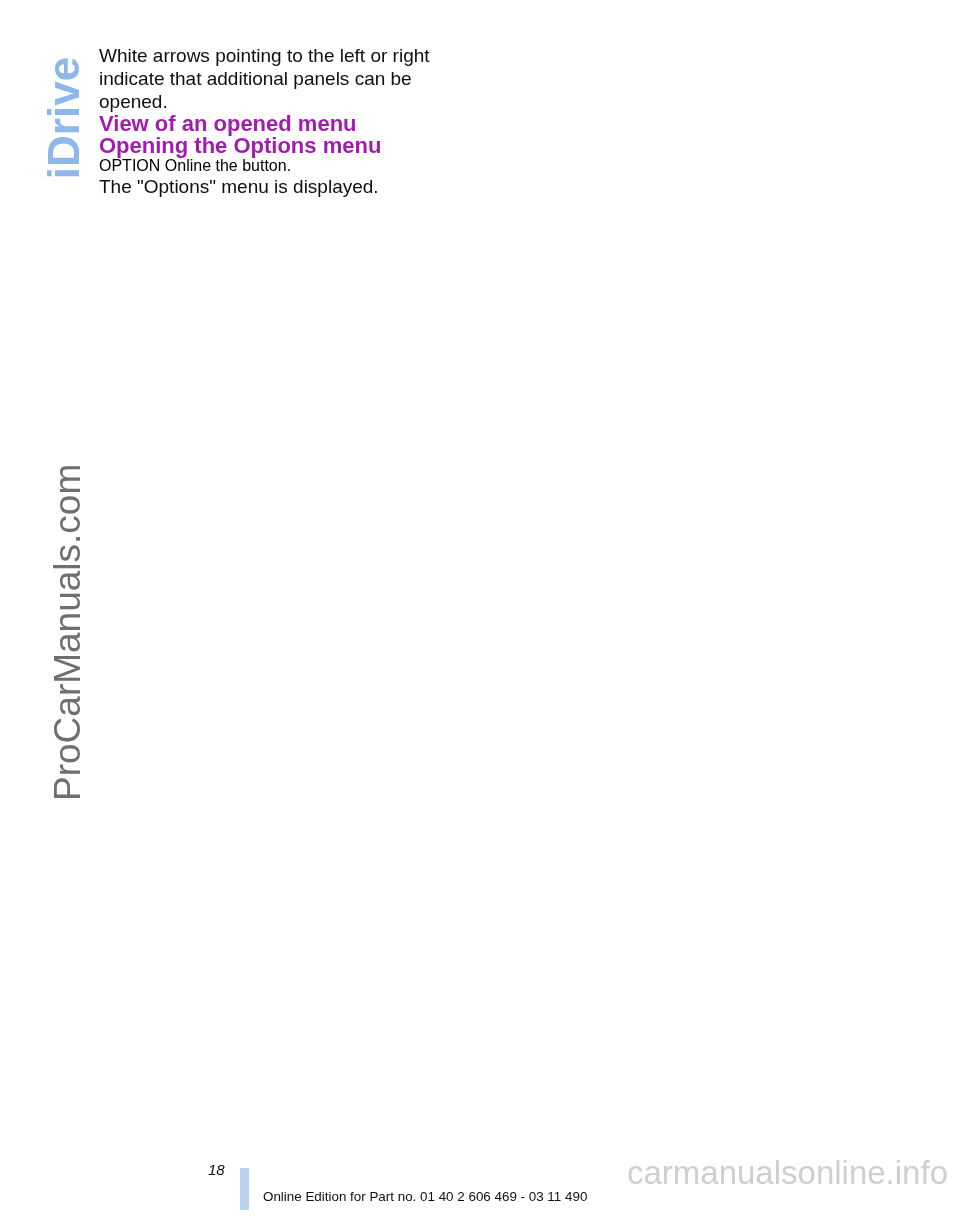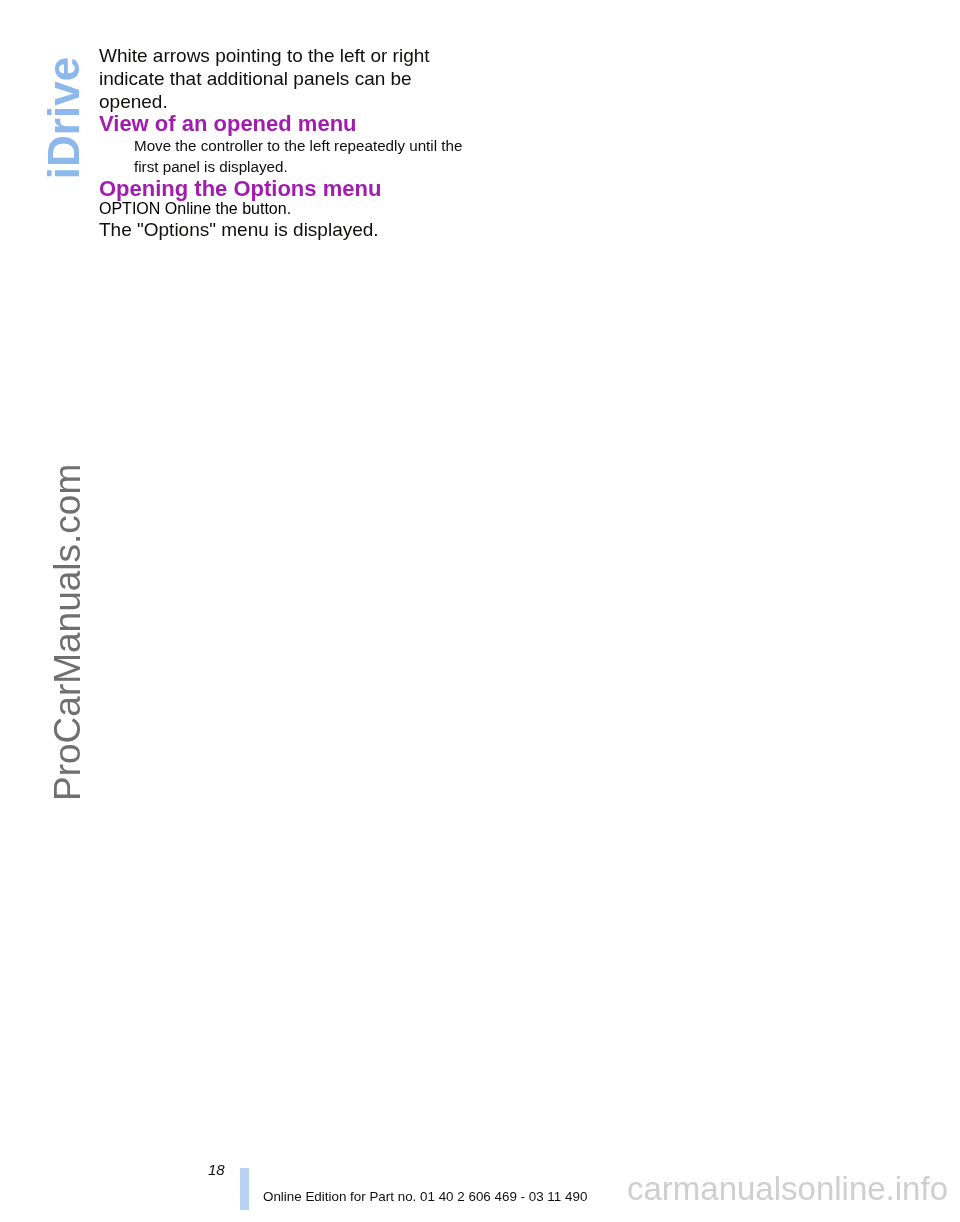--- a/index.html
+++ b/index.html
@@ -5,21 +5,21 @@
   html,body{margin:0;padding:0;}
   body{width:960px;height:1222px;background:#fff;
        font-family:"Liberation Sans",sans-serif;
        position:relative;overflow:hidden;}
   .page{position:absolute;left:0;top:0;width:960px;height:1222px;}
 
   
   .wm-left{position:absolute;left:-112px;top:600px;width:360px;
     transform:rotate(-90deg);transform-origin:50% 50%;
     font-size:37px;color:#6f6f6f;letter-spacing:0px;white-space:nowrap;}
-  .wm-br{position:absolute;right:12px;bottom:14px;font-size:33px;color:#cfcfcf;white-space:nowrap;}
+  .wm-br{position:absolute;right:12px;bottom:30px;font-size:33px;color:#cfcfcf;white-space:nowrap;}
 
   
   .tab-label{position:absolute;left:-4px;top:93px;width:136px;
     transform:rotate(-90deg);transform-origin:50% 50%;
     font-size:44px;font-weight:bold;color:#8cb8ec;white-space:nowrap;text-align:center;}
 
   
   .col{position:absolute;top:44px;width:380px;}
   .col-l{left:99px;}
   .col-r{left:501px;}
@@ -45,24 +45,20 @@
 
   <div class="wm-left">ProCarManuals.com</div>
   <div class="wm-br">carmanualsonline.info</div>
 
   <div class="col col-l">
 
     <p class="p">White arrows pointing to the left or right indicate that additional panels can be opened.</p>
 
     <h2 class="h2 mt-h">View of an opened menu</h2>
 
-    <div class="bullet mt-b">
-      <span class="tri"></span>
-      <span>Move the controller to the left repeatedly until the first panel is displayed.</span>
-    </div>
 
     <h2 class="h2 mt-h2">Opening the Options menu</h2>
 
     <div class="btnrow mt-br">
       <span class="keybtn"><span class="keylbl">OPTION</span></span>
       <span class="btntxt">Online the button.</span>
     </div>
 
     <p class="p mt-p2">The "Options" menu is displayed.</p>
   </div>

